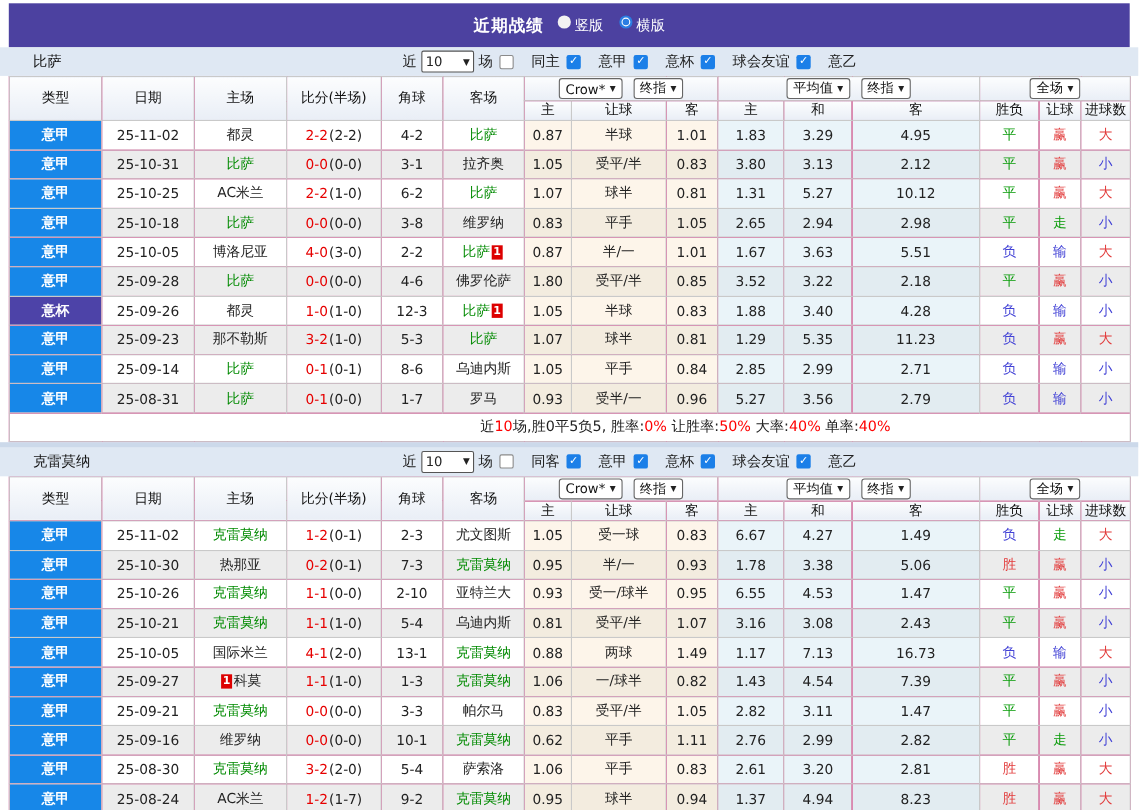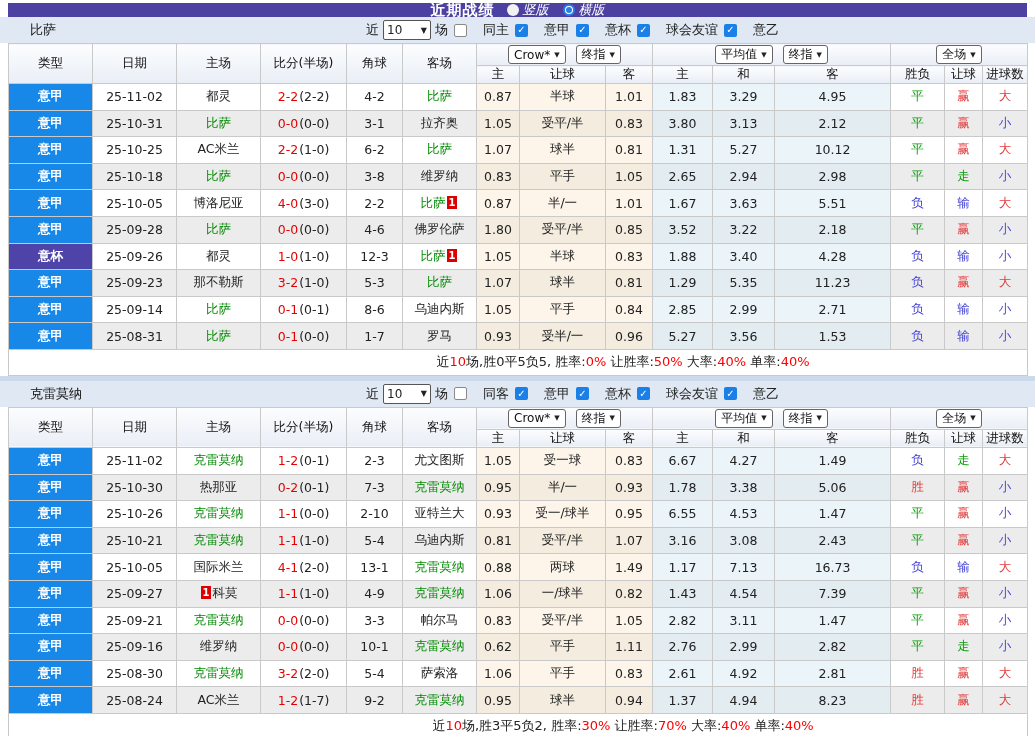--- a/index.html
+++ b/index.html
@@ -1,19 +1,19 @@
 <!DOCTYPE html>
 <html><head>
 <meta charset="utf-8">
 <style>
   html,body{margin:0;padding:0;}
   body{width:1035px;background:#fff;font-family:"DejaVu Sans","Liberation Sans",sans-serif;font-size:12.5px;color:#222;}
-  .tbar{margin:3px 8px 0;height:14px;background:#4c41a0;display:flex;align-items:center;justify-content:center;gap:12px;color:#fff;}
+  .tbar{margin:3px 8px 0;height:40px;background:#4c41a0;display:flex;align-items:center;justify-content:center;gap:12px;color:#fff;}
   .ttitle{font-weight:700;font-size:15px;letter-spacing:1px;}
-  .radio-wrap{display:inline-flex;align-items:center;gap:4px;cursor:pointer;font-style:italic;}
+  .radio-wrap{display:inline-flex;gap:4px;cursor:pointer;}
   .radio{width:12px;height:12px;border-radius:50%;background:#f2f2f2;display:inline-block;box-sizing:border-box;position:relative;}
   .radio.checked{background:#fff;border:2px solid #2b7de2;}
   .radio.checked::after{content:"";position:absolute;left:1px;top:1px;right:1px;bottom:1px;border-radius:50%;background:#2b7de2;}
   .rlabel{font-size:13px;}
   .fbar{height:26px;background:#dfe8f3;position:relative;display:flex;align-items:center;}
   .teamname{position:absolute;left:30px;font-size:13px;color:#111;}
   .fcontrols{margin:0 auto;display:flex;align-items:center;transform:translateX(55px);font-size:13px;}
   .fcontrols > *{flex:none;}
   .countsel{display:inline-flex;align-items:center;justify-content:space-between;width:40px;height:18px;border:1px solid #555;border-radius:2px;background:#fff;padding:0 3px;font-size:12px;margin:0 4px;cursor:pointer;}
   .cb{width:13px;height:13px;display:inline-flex;align-items:center;justify-content:center;border-radius:2px;box-sizing:border-box;margin-left:6px;cursor:pointer;}
@@ -321,21 +321,21 @@
         <td>25-08-31</td>
         <td><span class="focal">比萨</span></td>
         <td><span class="ft">0-1</span><span class="ht">(0-0)</span></td>
         <td>1-7</td>
         <td><span class="">罗马</span></td>
         <td class="cream">0.93</td>
         <td class="cream">受半/一</td>
         <td class="cream">0.96</td>
         <td class="cblue">5.27</td>
         <td class="cblue">3.56</td>
-        <td class="cblue">1.53</td>
+        <td class="cblue">2.79</td>
         <td class="res-b">负</td>
         <td class="res-b">输</td>
         <td class="res-b">小</td>
       </tr>
     </tbody>
   <tfoot>
     <tr class="sumrow">
         <td colspan="15"><span><span>近</span><span class="red">10</span><span>场,胜0平5负5, 胜率:</span><span class="red">0%</span><span> 让胜率:</span><span class="red">50%</span><span> 大率:</span><span class="red">40%</span><span> 单率:</span><span class="red">40%</span></span></td>
       </tr>
   </tfoot>
@@ -524,21 +524,21 @@
         <td class="cblue">16.73</td>
         <td class="res-b">负</td>
         <td class="res-b">输</td>
         <td class="res-r">大</td>
       </tr>
       <tr>
         <td class="lg">意甲</td>
         <td>25-09-27</td>
         <td><span class="badge1">1</span><span class="">科莫</span></td>
         <td><span class="ft">1-1</span><span class="ht">(1-0)</span></td>
-        <td>4-9</td>
+        <td>1-3</td>
         <td><span class="focal">克雷莫纳</span></td>
         <td class="cream">1.06</td>
         <td class="cream">一/球半</td>
         <td class="cream">0.82</td>
         <td class="cblue">1.43</td>
         <td class="cblue">4.54</td>
         <td class="cblue">7.39</td>
         <td class="res-g">平</td>
         <td class="res-r">赢</td>
         <td class="res-b">小</td>
@@ -581,21 +581,21 @@
         <td class="lg">意甲</td>
         <td>25-08-30</td>
         <td><span class="focal">克雷莫纳</span></td>
         <td><span class="ft">3-2</span><span class="ht">(2-0)</span></td>
         <td>5-4</td>
         <td><span class="">萨索洛</span></td>
         <td class="cream">1.06</td>
         <td class="cream">平手</td>
         <td class="cream">0.83</td>
         <td class="cblue">2.61</td>
-        <td class="cblue">4.92</td>
+        <td class="cblue">3.20</td>
         <td class="cblue">2.81</td>
         <td class="res-r">胜</td>
         <td class="res-r">赢</td>
         <td class="res-r">大</td>
       </tr>
       <tr>
         <td class="lg">意甲</td>
         <td>25-08-24</td>
         <td><span class="">AC米兰</span></td>
         <td><span class="ft">1-2</span><span class="ht">(1-7)</span></td>

